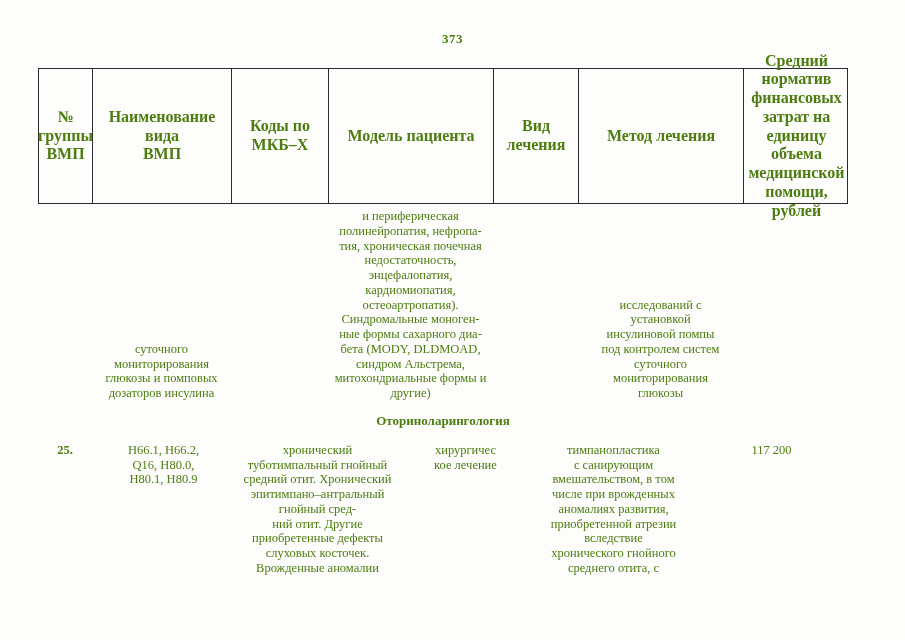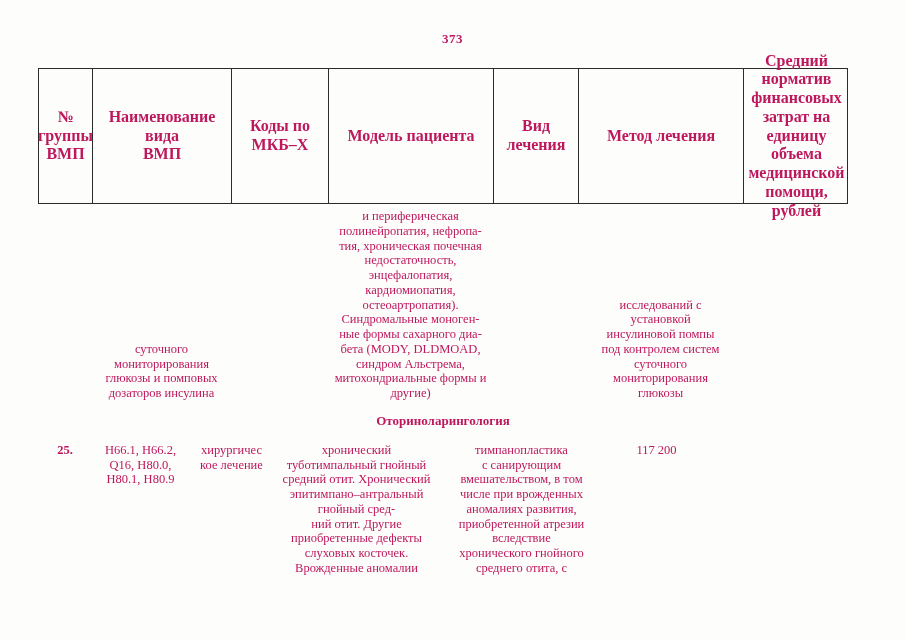--- a/index.html
+++ b/index.html
@@ -6,21 +6,21 @@
     margin: 0;
     padding: 0;
     background: #e8e8e8;
   }
   .page {
     position: relative;
     width: 905px;
     height: 640px;
     background: #fdfdfc;
     font-family: "Liberation Serif", "DejaVu Serif", serif;
-    color: #be185d;
+    color: #4d7c0f;
     overflow: hidden;
   }
   .page-number {
     position: absolute;
     top: 31px;
     left: 0;
     width: 905px;
     text-align: center;
     font-size: 13px;
     font-weight: bold;
@@ -58,21 +58,21 @@
   }
   .bcell {
     text-align: center;
     font-size: 12.5px;
     line-height: 1.18;
     white-space: pre-line;
     box-sizing: border-box;
     padding: 0 1px;
   }
   .row-a { margin-top: 5px; align-items: flex-end; }
-  .row-25 { margin-top: 8px; }
+  .row-25 { margin-top: 8px; gap: 23px; }
   .row-num { font-weight: bold; }
   .section-row {
     text-align: center;
     font-weight: bold;
     font-size: 13px;
     margin-top: 12px;
     margin-bottom: 14px;
   }
   
   .c0 { width: 54px;  flex: 0 0 54px; }
@@ -145,31 +145,31 @@
       <div class="bcell c6"></div>
     </div>
 
     <div class="section-row">Оториноларингология</div>
 
     <div class="body-row row-25">
       <div class="bcell c0 row-num">25.</div>
       <div class="bcell c2">H66.1, H66.2,
 Q16, H80.0,
 H80.1, H80.9</div>
-      <div class="bcell c4">хирургичес
-кое лечение</div>
       <div class="bcell c3">хронический
 туботимпальный гнойный
 средний отит. Хронический
 эпитимпано–антральный
 гнойный сред-
 ний отит. Другие
 приобретенные дефекты
 слуховых косточек.
 Врожденные аномалии</div>
+      <div class="bcell c4">хирургичес
+кое лечение</div>
       <div class="bcell c5">тимпанопластика
 с санирующим
 вмешательством, в том
 числе при врожденных
 аномалиях развития,
 приобретенной атрезии
 вследствие
 хронического гнойного
 среднего отита, с</div>
       <div class="bcell c6">117 200</div>

